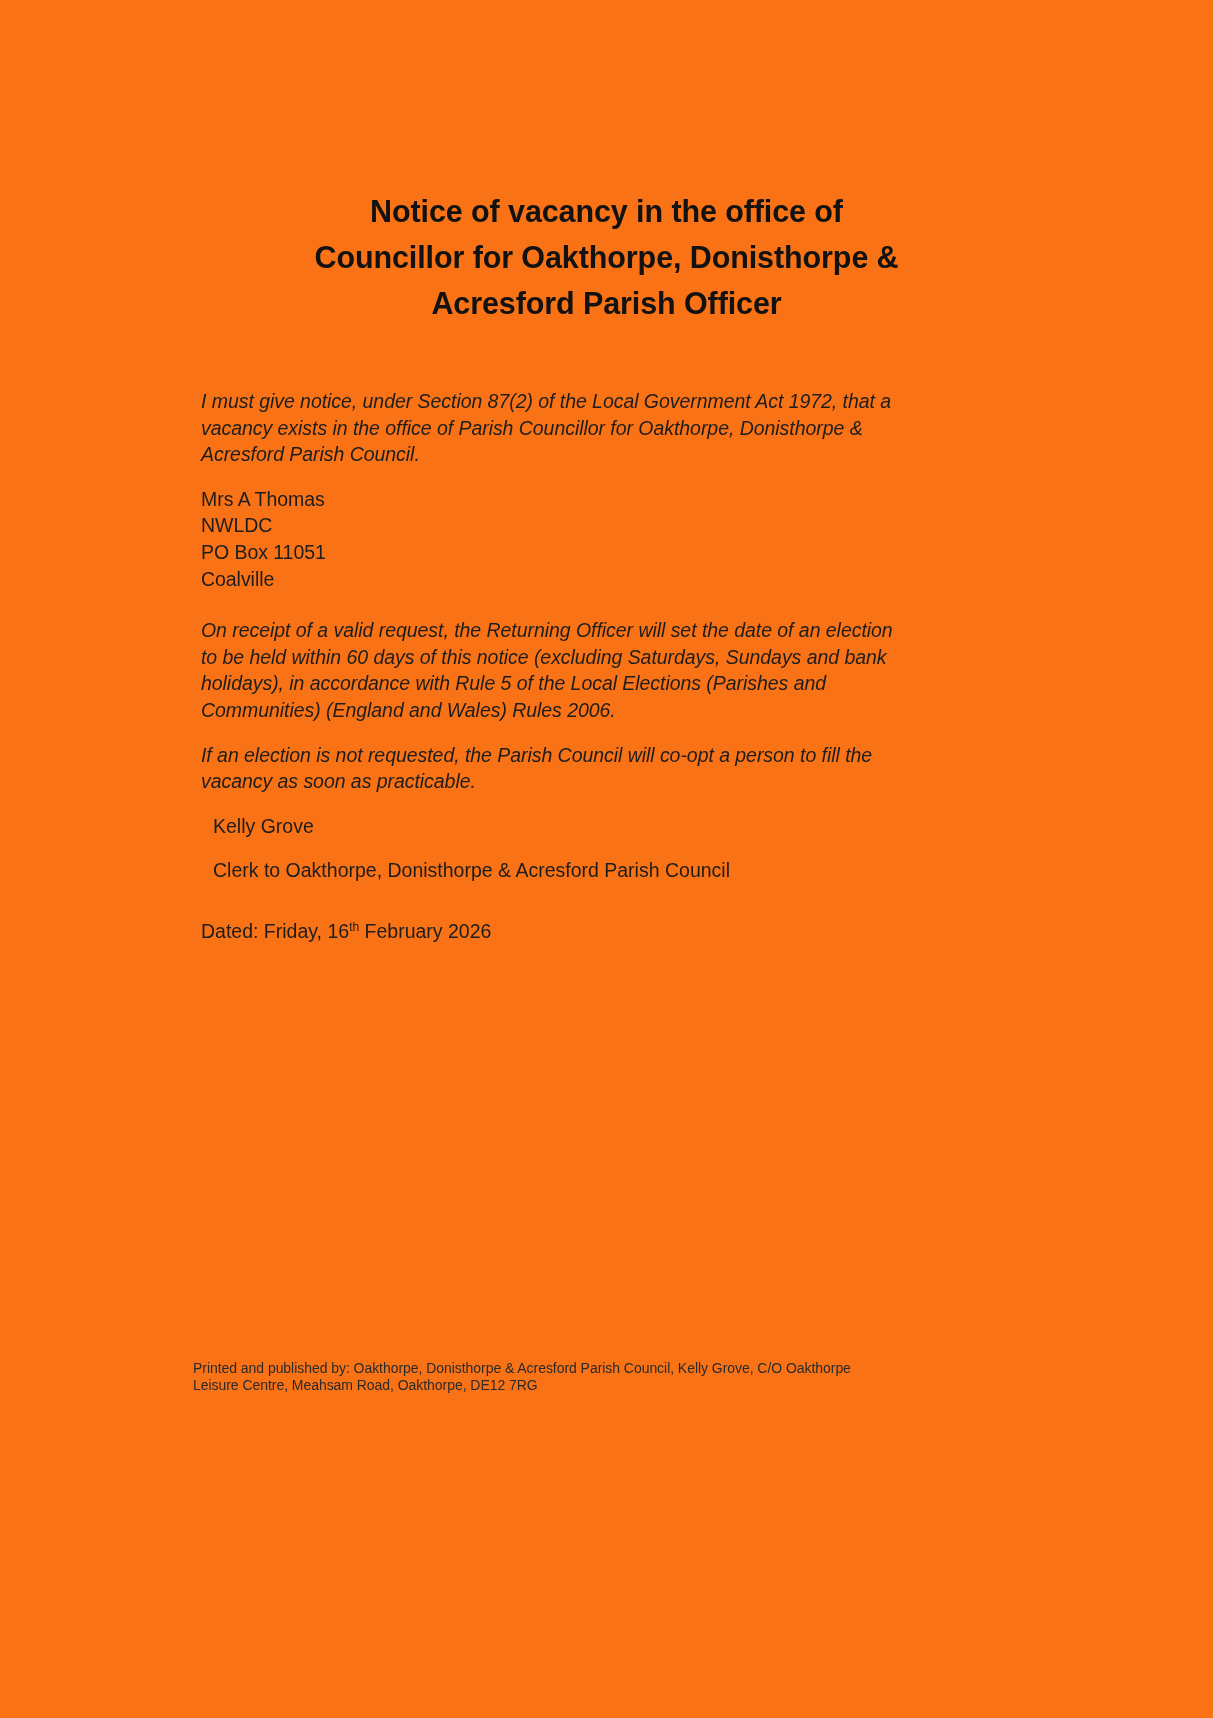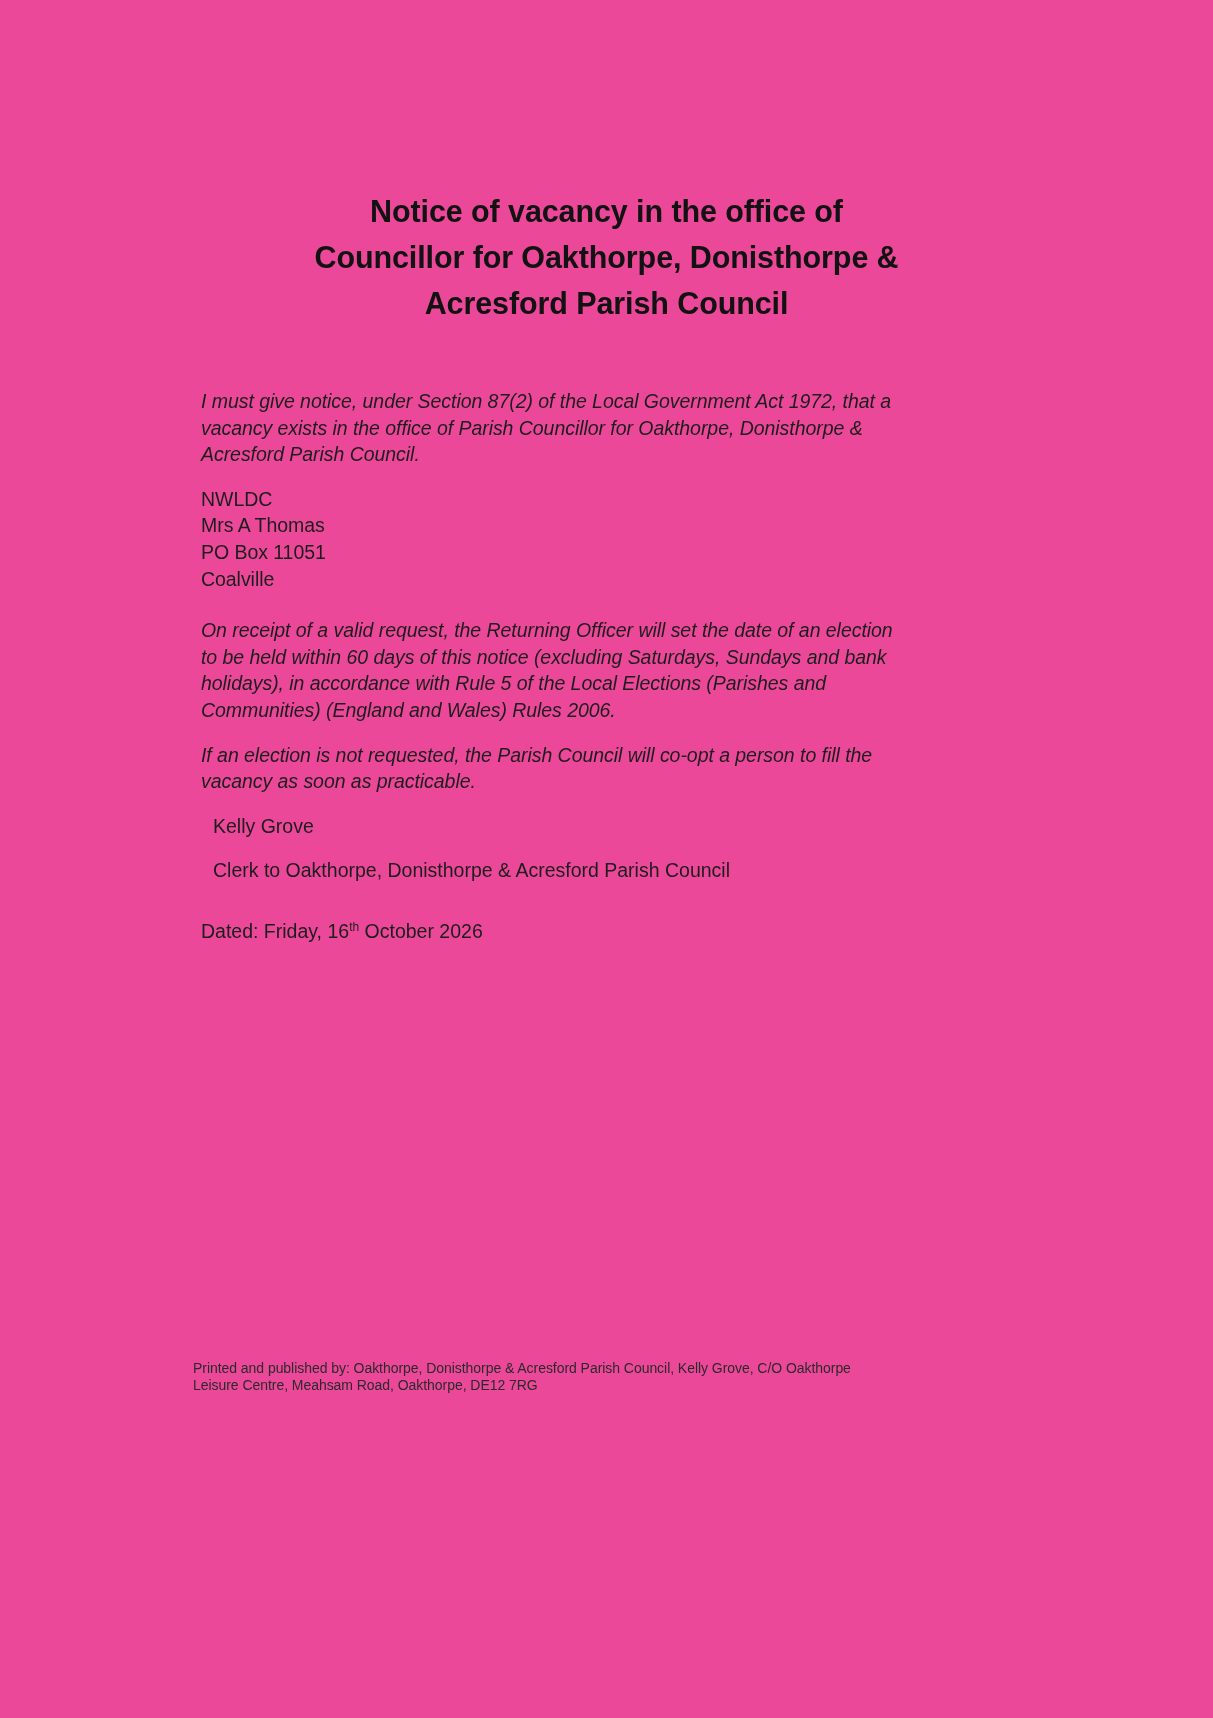--- a/index.html
+++ b/index.html
@@ -8,21 +8,21 @@
     background: #ffffff;
   }
   body {
     font-family: "Liberation Sans", sans-serif;
     color: #1a1a1a;
   }
   .page {
     position: relative;
     width: 1213px;
     height: 1718px;
-    background: #ec4899;
+    background: #f97316;
     margin: 0 auto;
     overflow: hidden;
     box-sizing: border-box;
   }
   .doc-title {
     position: absolute;
     left: 180px;
     top: 168px;
     width: 853px;
     text-align: center;
@@ -89,48 +89,48 @@
 </head>
 <body>
 
 <div class="page">
 
   <h1 class="doc-title">
     <span>Notice of vacancy in the office of</span>
     <br>
     <span>Councillor for Oakthorpe, Donisthorpe &amp;</span>
     <br>
-    <span>Acresford Parish Council</span>
+    <span>Acresford Parish Officer</span>
   </h1>
 
   <div class="body-block">
 
     <p class="para">I must give notice, under Section 87(2) of the Local Government Act 1972, that a vacancy exists in the office of Parish Councillor for Oakthorpe, Donisthorpe &amp; Acresford Parish Council.</p>
 
 
     <div class="address">
+      <span class="line">Mrs A Thomas</span>
       <span class="line">NWLDC</span>
-      <span class="line">Mrs A Thomas</span>
       <span class="line">PO Box 11051</span>
       <span class="line">Coalville</span>
     </div>
 
     <div class="spacer-sm"></div>
 
     <p class="para">On receipt of a valid request, the Returning Officer will set the date of an election to be held within 60 days of this notice (excluding Saturdays, Sundays and bank holidays), in accordance with Rule 5 of the Local Elections (Parishes and Communities) (England and Wales) Rules 2006.</p>
 
     <p class="para">If an election is not requested, the Parish Council will co-opt a person to fill the vacancy as soon as practicable.</p>
 
     <p class="signoff">Kelly Grove</p>
 
     <p class="signoff">Clerk to Oakthorpe, Donisthorpe &amp; Acresford Parish Council</p>
 
     <div class="spacer-md"></div>
 
-    <p class="dated"><span>Dated: Friday, 16</span><sup>th</sup><span> October 2026</span></p>
+    <p class="dated"><span>Dated: Friday, 16</span><sup>th</sup><span> February 2026</span></p>
 
   </div>
 
   <div class="footer">
     <span>Printed and published by: Oakthorpe, Donisthorpe &amp; Acresford Parish Council, Kelly Grove, C/O Oakthorpe Leisure</span>
     <span>Centre, Meahsam Road, Oakthorpe, DE12 7RG</span>
   </div>
 
 </div>
 

